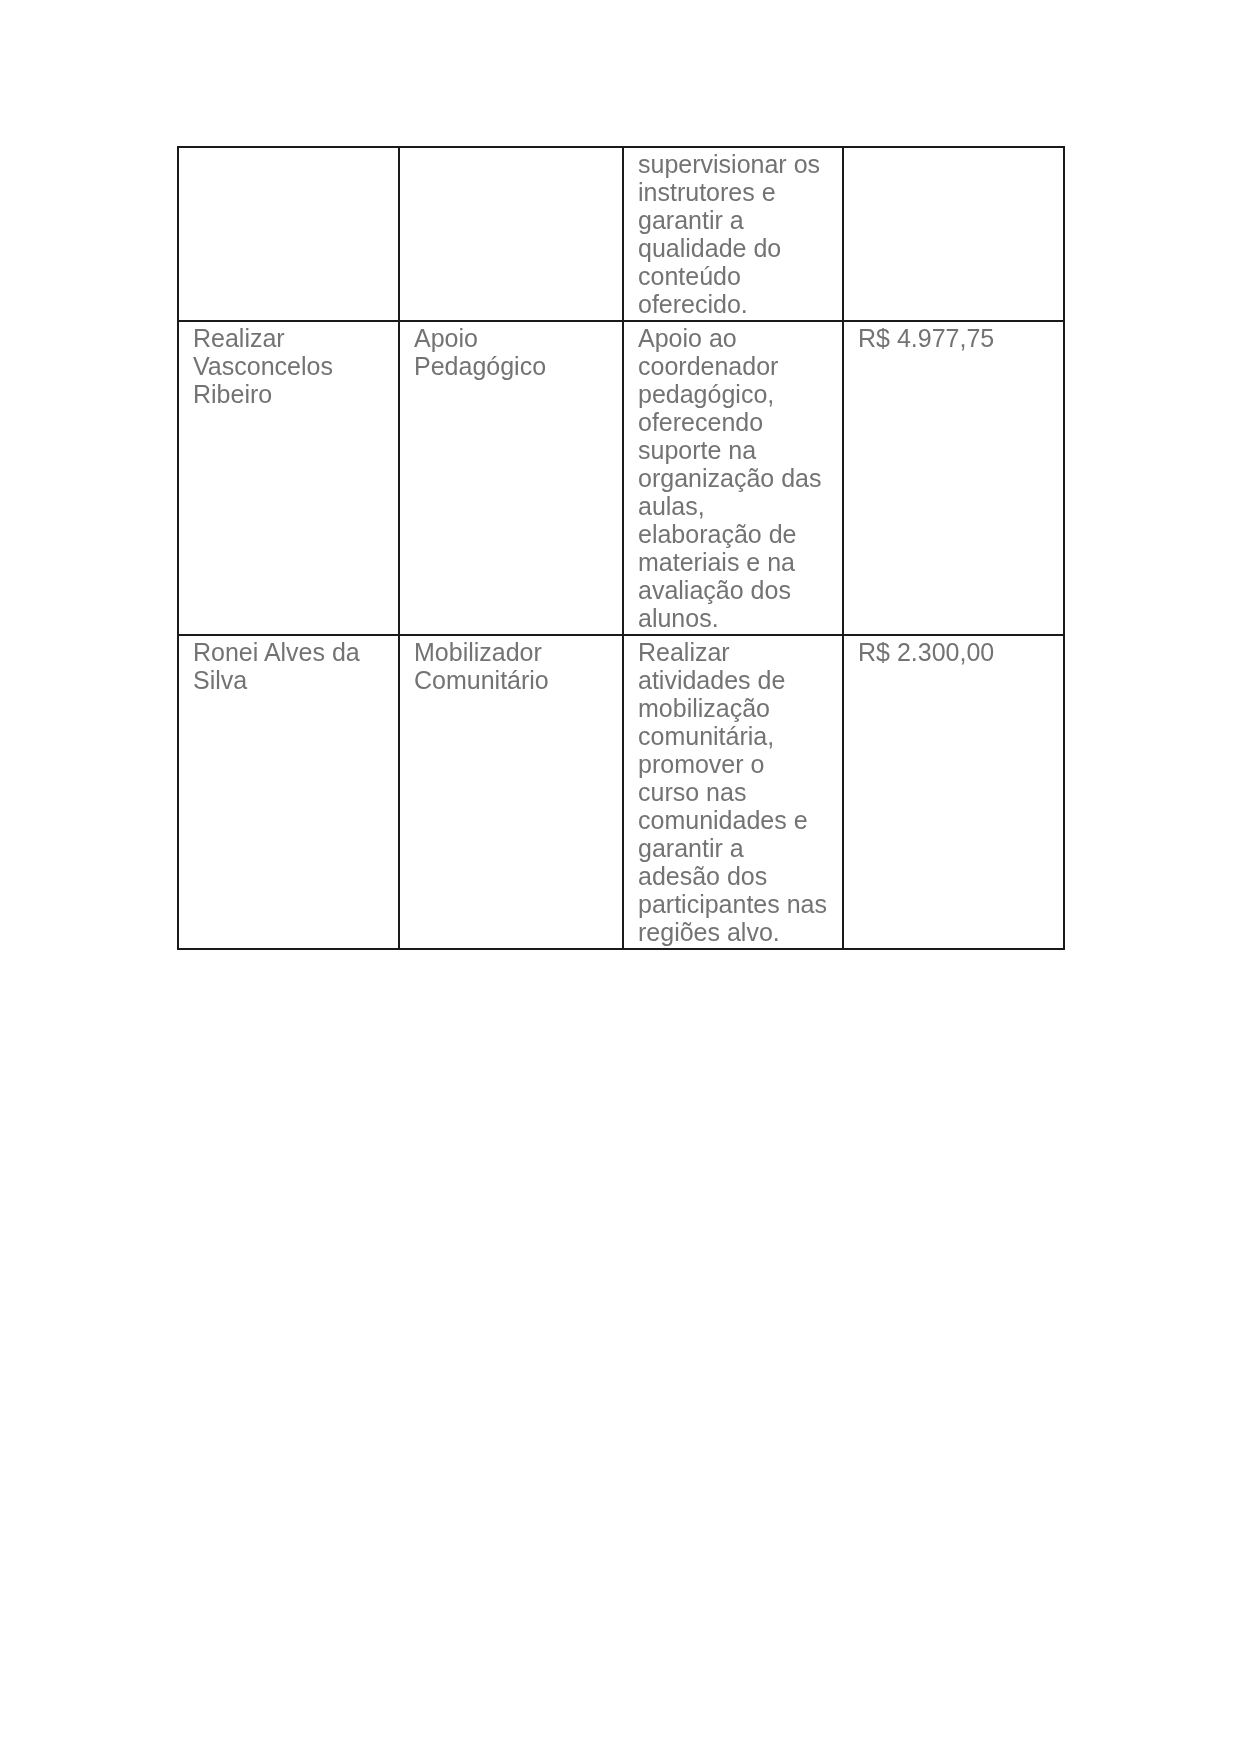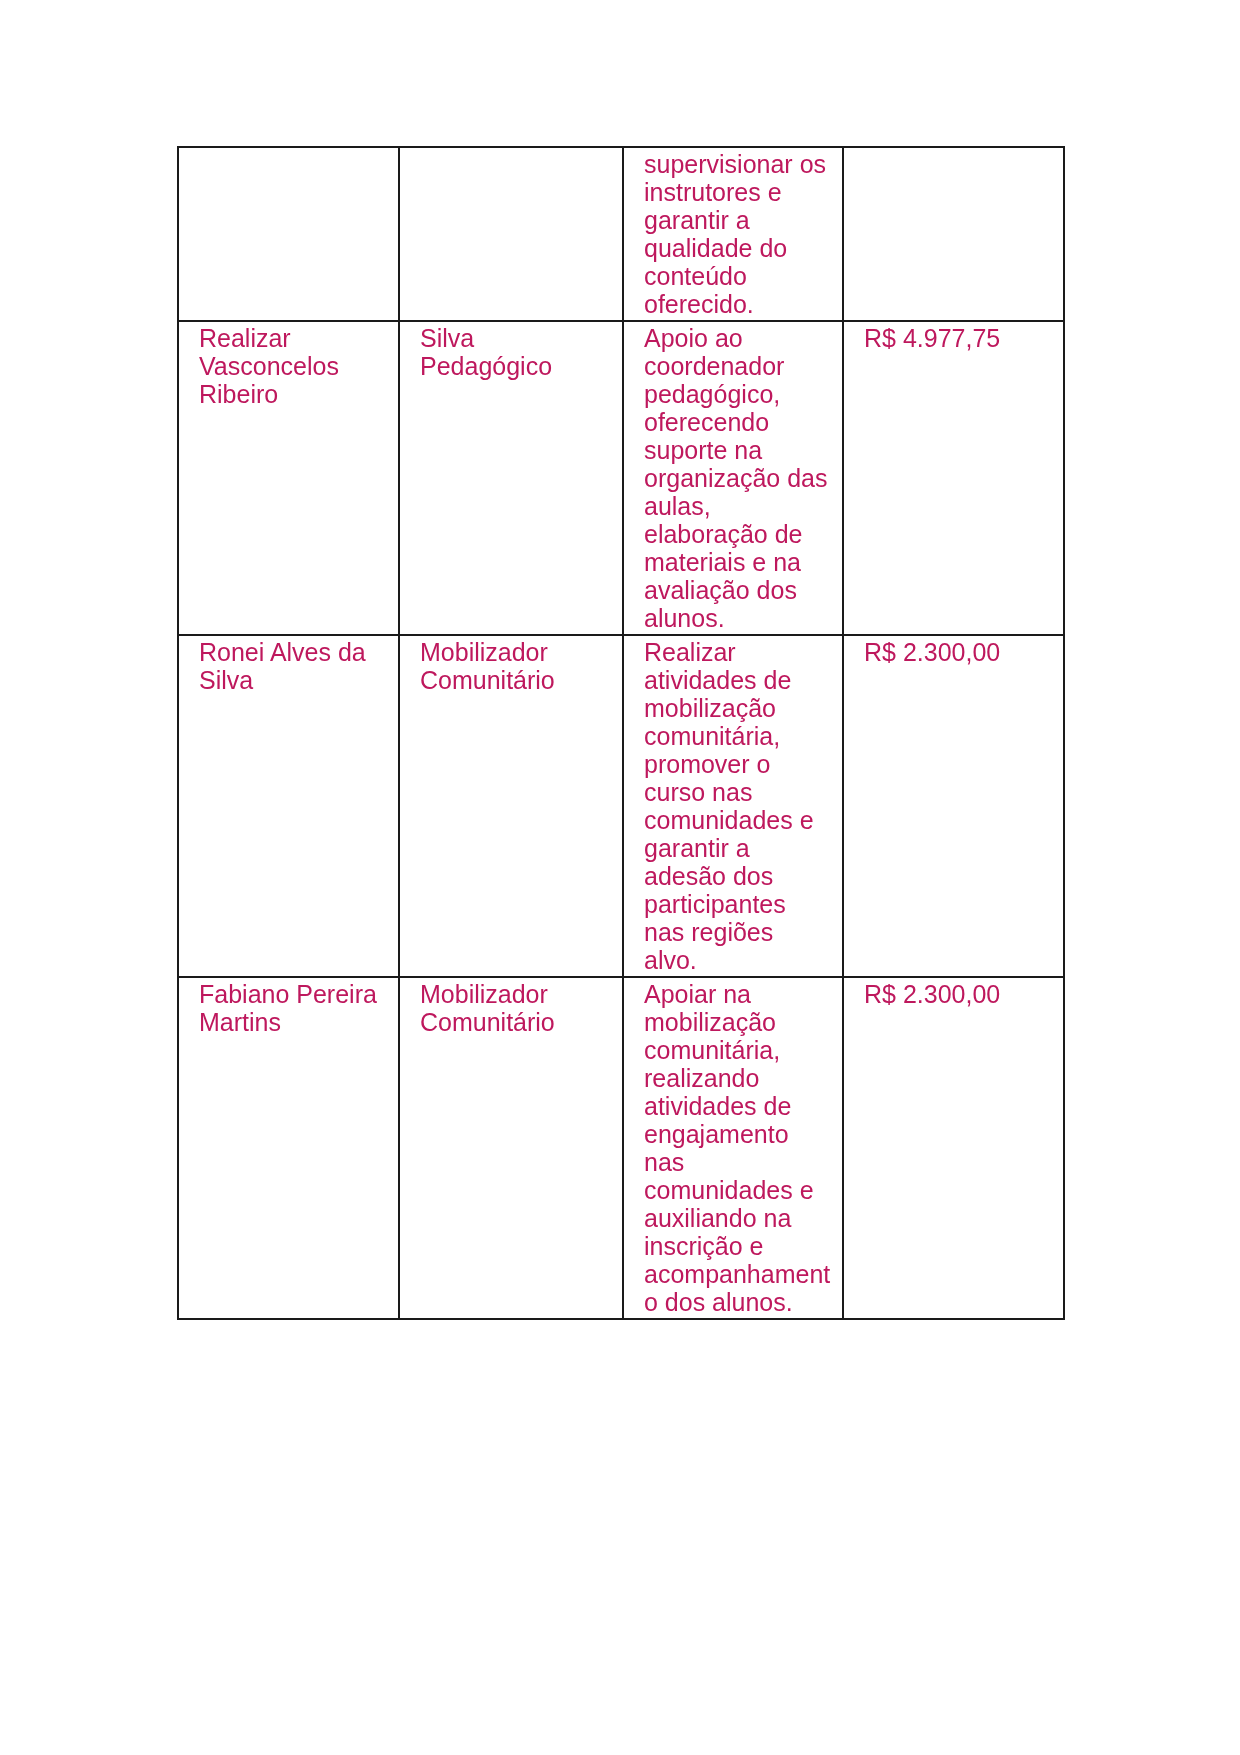--- a/index.html
+++ b/index.html
@@ -24,24 +24,24 @@
     position: absolute;
     left: 177px;
     top: 146px;
     width: 886px;
     border-collapse: collapse;
     table-layout: fixed;
   }
   table.staff-table td {
     border: 2px solid #1a1a1a;
     vertical-align: top;
-    padding: 2px 10px 2px 20px;
+    padding: 2px 10px 2px 14px;
     font-size: 25px;
     line-height: 28px;
-    color: #be185d;
+    color: #737373;
     word-wrap: break-word;
   }
   col.c1 { width: 221px; }
   col.c2 { width: 224px; }
   col.c3 { width: 220px; }
   col.c4 { width: 221px; }
   tr.r1 { height: 162px; }
   tr.r2 { height: 300px; }
   tr.r3 { height: 294px; }
   tr.r4 { height: 311px; }
@@ -59,31 +59,25 @@
     </colgroup>
     <tbody>
       <tr class="r1">
         <td></td>
         <td></td>
         <td>supervisionar os instrutores e garantir a qualidade do conteúdo oferecido.</td>
         <td></td>
       </tr>
       <tr class="r2">
         <td>Realizar Vasconcelos Ribeiro</td>
-        <td>Silva Pedagógico</td>
+        <td>Apoio Pedagógico</td>
         <td>Apoio ao coordenador pedagógico, oferecendo suporte na organização das aulas, elaboração de materiais e na avaliação dos alunos.</td>
         <td>R$ 4.977,75</td>
       </tr>
       <tr class="r3">
         <td>Ronei Alves da Silva</td>
         <td>Mobilizador Comunitário</td>
         <td>Realizar atividades de mobilização comunitária, promover o curso nas comunidades e garantir a adesão dos participantes nas regiões alvo.</td>
         <td>R$ 2.300,00</td>
       </tr>
-      <tr class="r4">
-        <td>Fabiano Pereira Martins</td>
-        <td>Mobilizador Comunitário</td>
-        <td>Apoiar na mobilização comunitária, realizando atividades de engajamento nas comunidades e auxiliando na inscrição e acompanhamento dos alunos.</td>
-        <td>R$ 2.300,00</td>
-      </tr>
     </tbody>
   </table>
 </div>
 
 </body></html>

